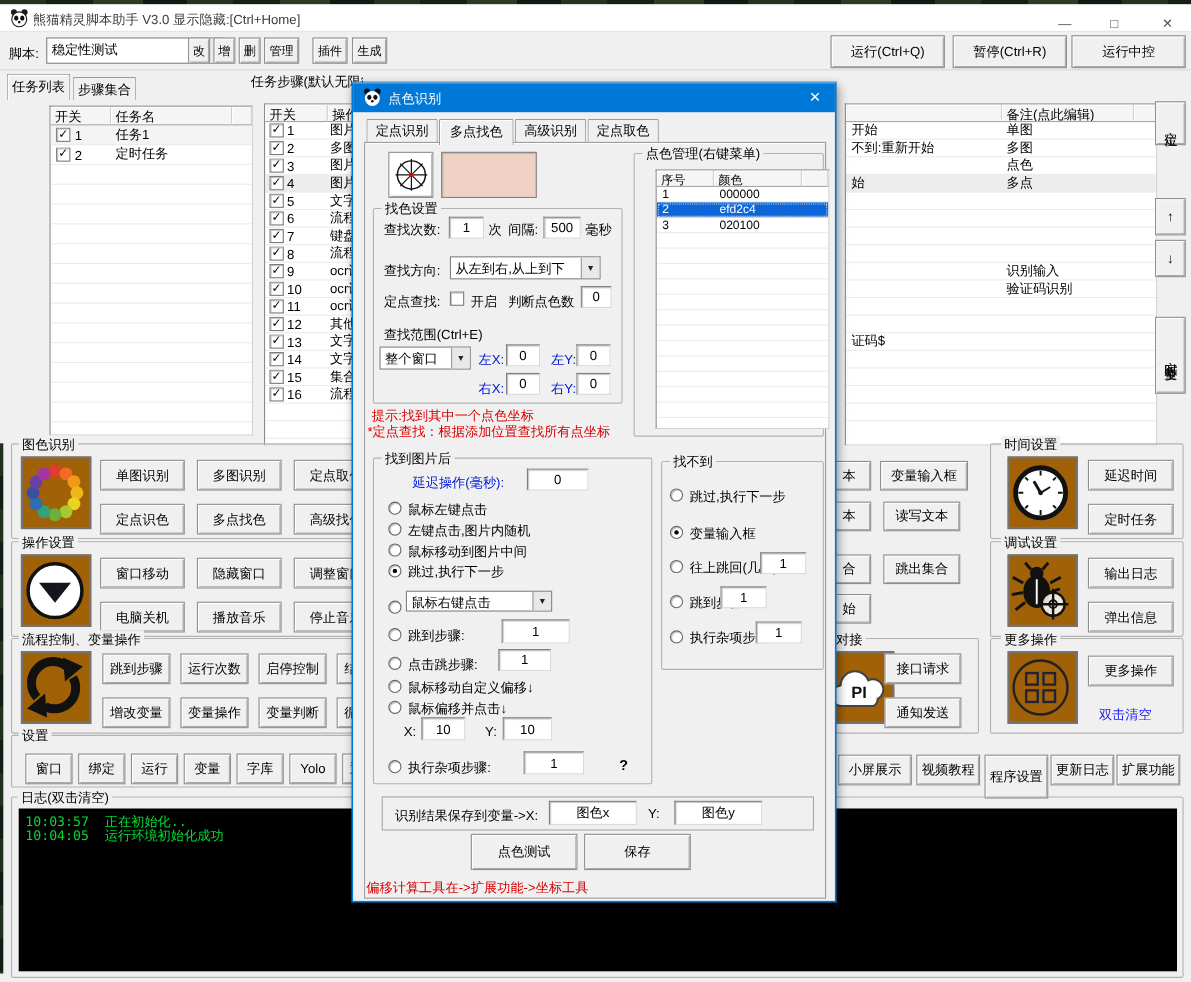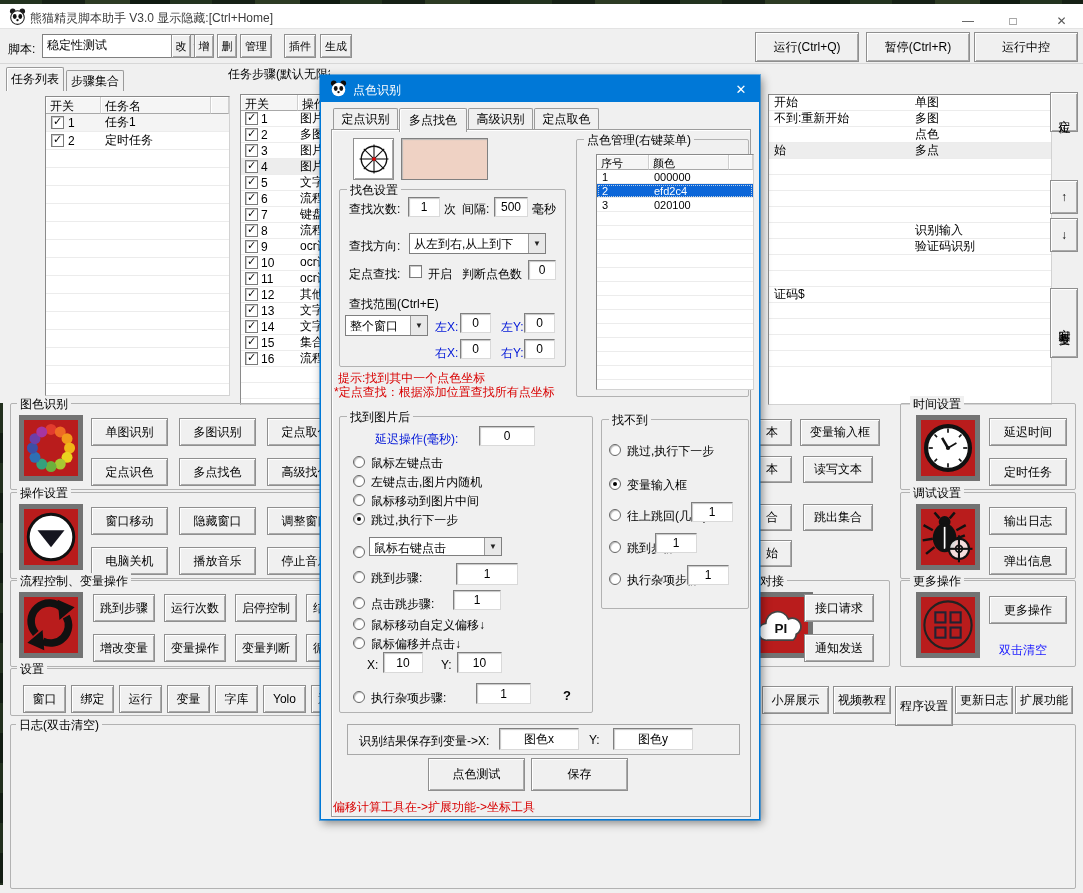--- a/index.html
+++ b/index.html
@@ -51,22 +51,22 @@
     box-shadow:inset 1px 1px 0 #c9c9c9; display:inline-flex; align-items:center; justify-content:center;
     font-size:11px; font-weight:bold; color:#000; flex:none; }
   .checkbox.on::after { content:"\2713"; margin-top:-2px; }
 
   .radio { position:absolute; width:12px; height:12px; border-radius:50%; background:#fff; border:1px solid #666;
     box-shadow:inset 1px 1px 1px #bbb; }
   .radio.on::after { content:""; position:absolute; left:3px; top:3px; width:4px; height:4px; border-radius:50%; background:#000; }
 
   .group { position:absolute; border:1px solid #b2b2b2; border-radius:2px; }
   .glabel { position:absolute; font-size:12px; background:#f0f0f0; padding:0 3px; white-space:nowrap; z-index:2; }
-  .ibox { position:absolute; width:64px; height:66px; background:#b91c1c; border:5px solid #737373;
-    display:flex; align-items:center; justify-content:center; overflow:hidden; }
+  .ibox { position:absolute; width:64px; height:66px; background:#a16207; border:2px solid #737373;
+    display:flex; align-items:center; justify-content:flex-start; overflow:hidden; }
 
   .vbtn { position:absolute; width:28px; background:#f0f0f0; border:1px solid #8f8f8f;
     box-shadow:inset 1px 1px 0 #fff, inset -1px -1px 0 #a9a9a9; display:flex; align-items:center; justify-content:center;
     font-size:12px; writing-mode:vertical-rl; text-orientation:upright; letter-spacing:2px; }
 
   .logbox { position:absolute; background:#000; overflow:hidden; }
   .logline { font-family:"DejaVu Sans Mono","Liberation Mono",monospace; font-size:12px; color:#00dd33; white-space:pre; line-height:13px; padding-left:6px; }
 
   .dialog { position:absolute; left:320px; top:75px; width:440px; height:745px; background:#f0f0f0;
     border:1px solid #0078d7; box-shadow:0 0 0 1px rgba(0,120,215,.55), 2px 3px 9px rgba(0,0,0,.45); z-index:50; }
@@ -322,20 +322,25 @@
           <div class="lv-cell" style="flex: 1 1 0%; padding-left: 2px;"></div>
         </div>
         <div class="lv-row" style="height: 16px;">
           <div class="lv-cell" style="width: 57px; display: flex; align-items: center; gap: 3px; padding-left: 4px;"></div>
           <div class="lv-cell" style="flex: 1 1 0%; padding-left: 2px;"></div>
         </div>
       </div>
   </div>
 
   <div class="lv" style="left:756px;top:94px;width:284px;height:311px">
+    <div class="lv-head" style="height:16px">
+      <div class="lv-hc" style="width:142px"></div>
+      <div class="lv-hc" style="width:120px">备注(点此编辑)</div>
+      <div class="lv-hc" style="flex:1"></div>
+    </div>
     <div id="note-rows">
         <div class="lv-row" style="height: 16px;">
           <div class="lv-cell" style="width: 142px; padding-left: 5px;">开始</div>
           <div class="lv-cell" style="width: 120px; padding-left: 4px;">单图</div>
           <div class="lv-cell" style="flex: 1 1 0%;"></div>
         </div>
         <div class="lv-row" style="height: 16px;">
           <div class="lv-cell" style="width: 142px; padding-left: 5px;">不到:重新开始</div>
           <div class="lv-cell" style="width: 120px; padding-left: 4px;">多图</div>
           <div class="lv-cell" style="flex: 1 1 0%;"></div>
@@ -493,20 +498,24 @@
       <div class="btn" style="left: 60px; top: 16px; width: 43px; height: 28px;">绑定</div>
       <div class="btn" style="left: 108px; top: 16px; width: 43px; height: 28px;">运行</div>
       <div class="btn" style="left: 156px; top: 16px; width: 43px; height: 28px;">变量</div>
       <div class="btn" style="left: 204px; top: 16px; width: 43px; height: 28px;">字库</div>
       <div class="btn" style="left: 252px; top: 16px; width: 43px; height: 28px;">Yolo</div>
       <div class="btn left-text" style="left: 300px; top: 16px; width: 43px; height: 28px;">通</div>
     </div>
 
   <div class="group" style="left:10px;top:724px;width:1066px;height:165px">
     <span class="glabel" style="left:5px;top:-8px">日志(双击清空)</span>
+    <div class="logbox" style="left:6px;top:10px;width:1053px;height:148px">
+      <div class="logline" style="margin-top:6px"><span>10:03:57</span>  <span>正在初始化..</span></div>
+      <div class="logline"><span>10:04:05</span>  <span>运行环境初始化成功</span></div>
+    </div>
   </div>
 
   <div class="group" style="left:900px;top:403px;width:176px;height:87px">
     <span class="glabel" style="left:9px;top:-8px">时间设置</span>
     <div class="ibox" style="left:15px;top:11px">
       <svg width="56" height="56" viewBox="0 0 64 64">
         <circle cx="32" cy="32" r="26" fill="#fff" stroke="#111" stroke-width="5"></circle>
         <g stroke="#111" stroke-width="2">
           <line x1="32" y1="9" x2="32" y2="14"></line>
             <line x1="32" y1="50" x2="32" y2="55"></line>

